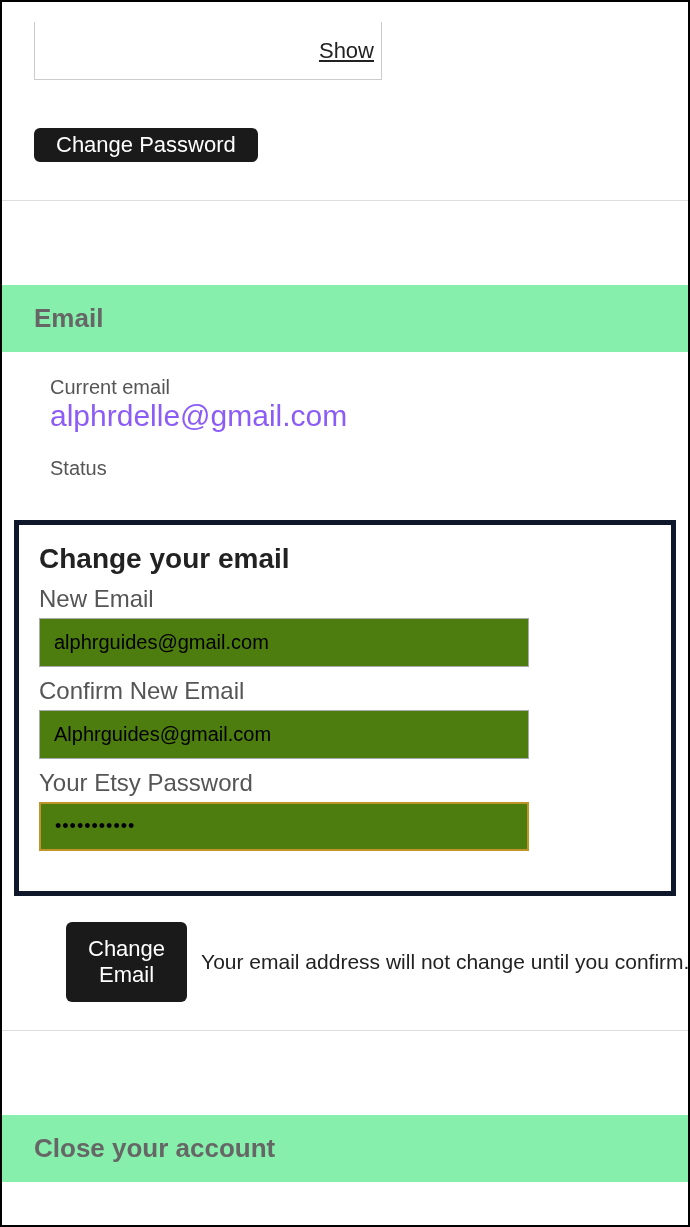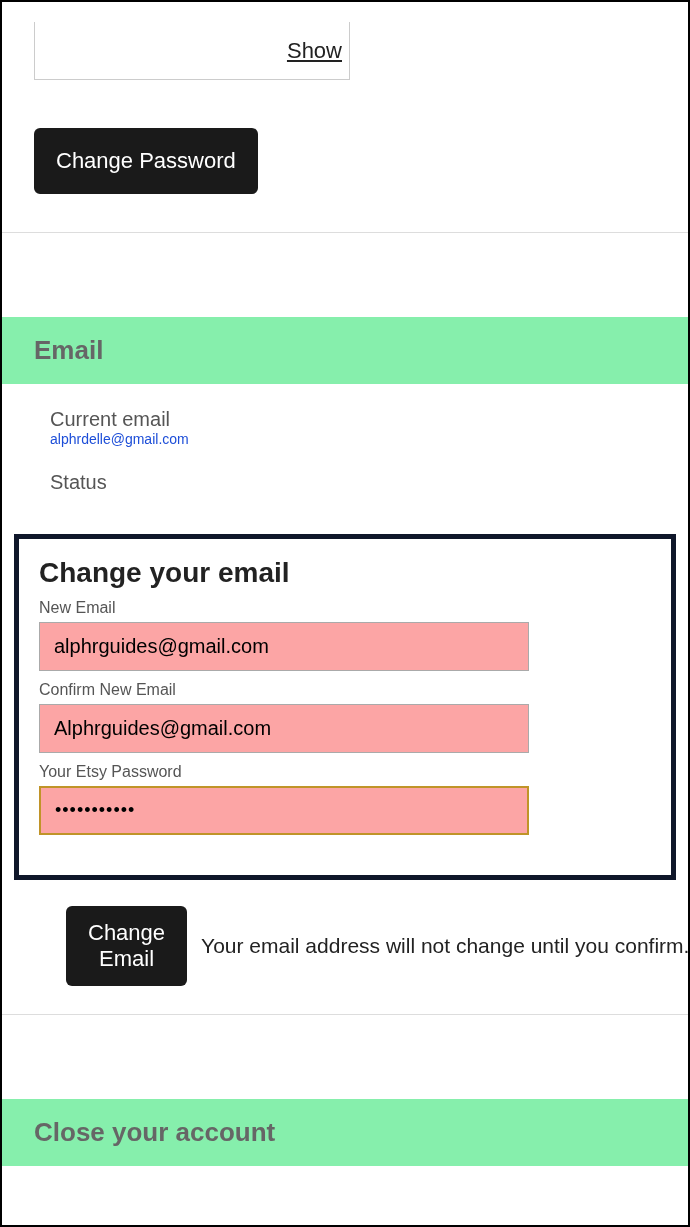--- a/index.html
+++ b/index.html
@@ -16,21 +16,21 @@
       overflow: hidden;
       position: relative;
       border: 2px solid #000;
     }
     .content {
       padding: 0;
     }
     .password-input-wrap {
       position: relative;
       margin: 20px 0 0 32px;
-      width: 316px;
+      width: 348px;
     }
     .password-input {
       width: 100%;
       height: 58px;
       border: 1px solid #ccc;
       border-top: none;
       padding: 0 12px;
       font-size: 20px;
       background: #fff;
     }
@@ -42,21 +42,21 @@
       font-size: 22px;
       text-decoration: underline;
       color: #222;
       cursor: pointer;
     }
     .btn-dark {
       background: #1a1a1a;
       color: #fff;
       border: none;
       border-radius: 6px;
-      padding: 20px 22px;
+      padding: 4px 22px;
       font-size: 22px;
       cursor: pointer;
       margin: 48px 0 28px 32px;
     }
     .section-divider {
       border-top: 1px solid #ddd;
       margin-top: 10px;
     }
     .section-header {
       background: #86efac;
@@ -68,47 +68,47 @@
     }
     .section-body {
       padding: 20px 32px 28px 48px;
     }
     .field-label {
       font-size: 20px;
       color: #555;
       margin-top: 4px;
     }
     .field-value {
-      font-size: 14px;
-      color: #1d4ed8;
+      font-size: 30px;
+      color: #8b5cf6;
       margin-bottom: 24px;
     }
     .highlight-box {
       border: 5px solid #0f172a;
       margin: 12px 12px 0 12px;
       padding: 18px 20px 40px 20px;
     }
     .subsection-title {
       font-size: 28px;
       font-weight: 700;
       color: #222;
       margin-bottom: 8px;
     }
     .input-label {
-      font-size: 16px;
+      font-size: 24px;
       color: #555;
       margin-top: 10px;
       margin-bottom: 5px;
     }
     .text-input {
       width: 490px;
       border: 1px solid #aaa;
       padding: 12px 14px;
       font-size: 20px;
-      background: #fca5a5;
+      background: #4d7c0f;
     }
     .text-input.focused {
       border: 2px solid #c09428;
       letter-spacing: 1px;
       font-size: 18px;
     }
     .change-email-row {
       display: flex;
       align-items: center;
       gap: 14px;

